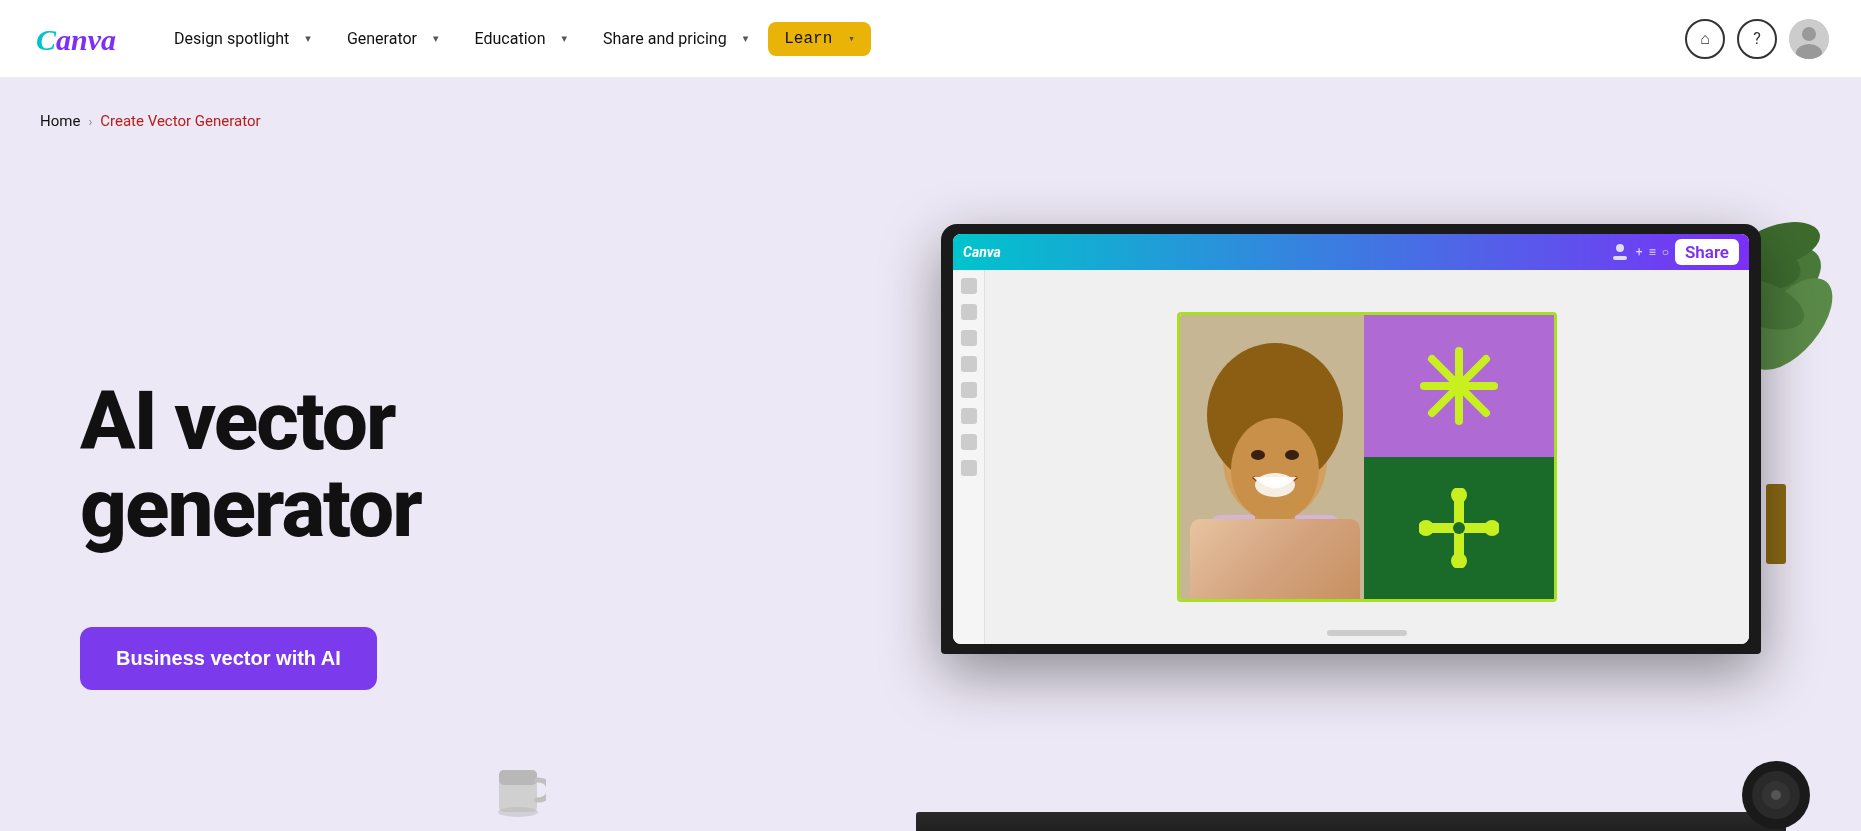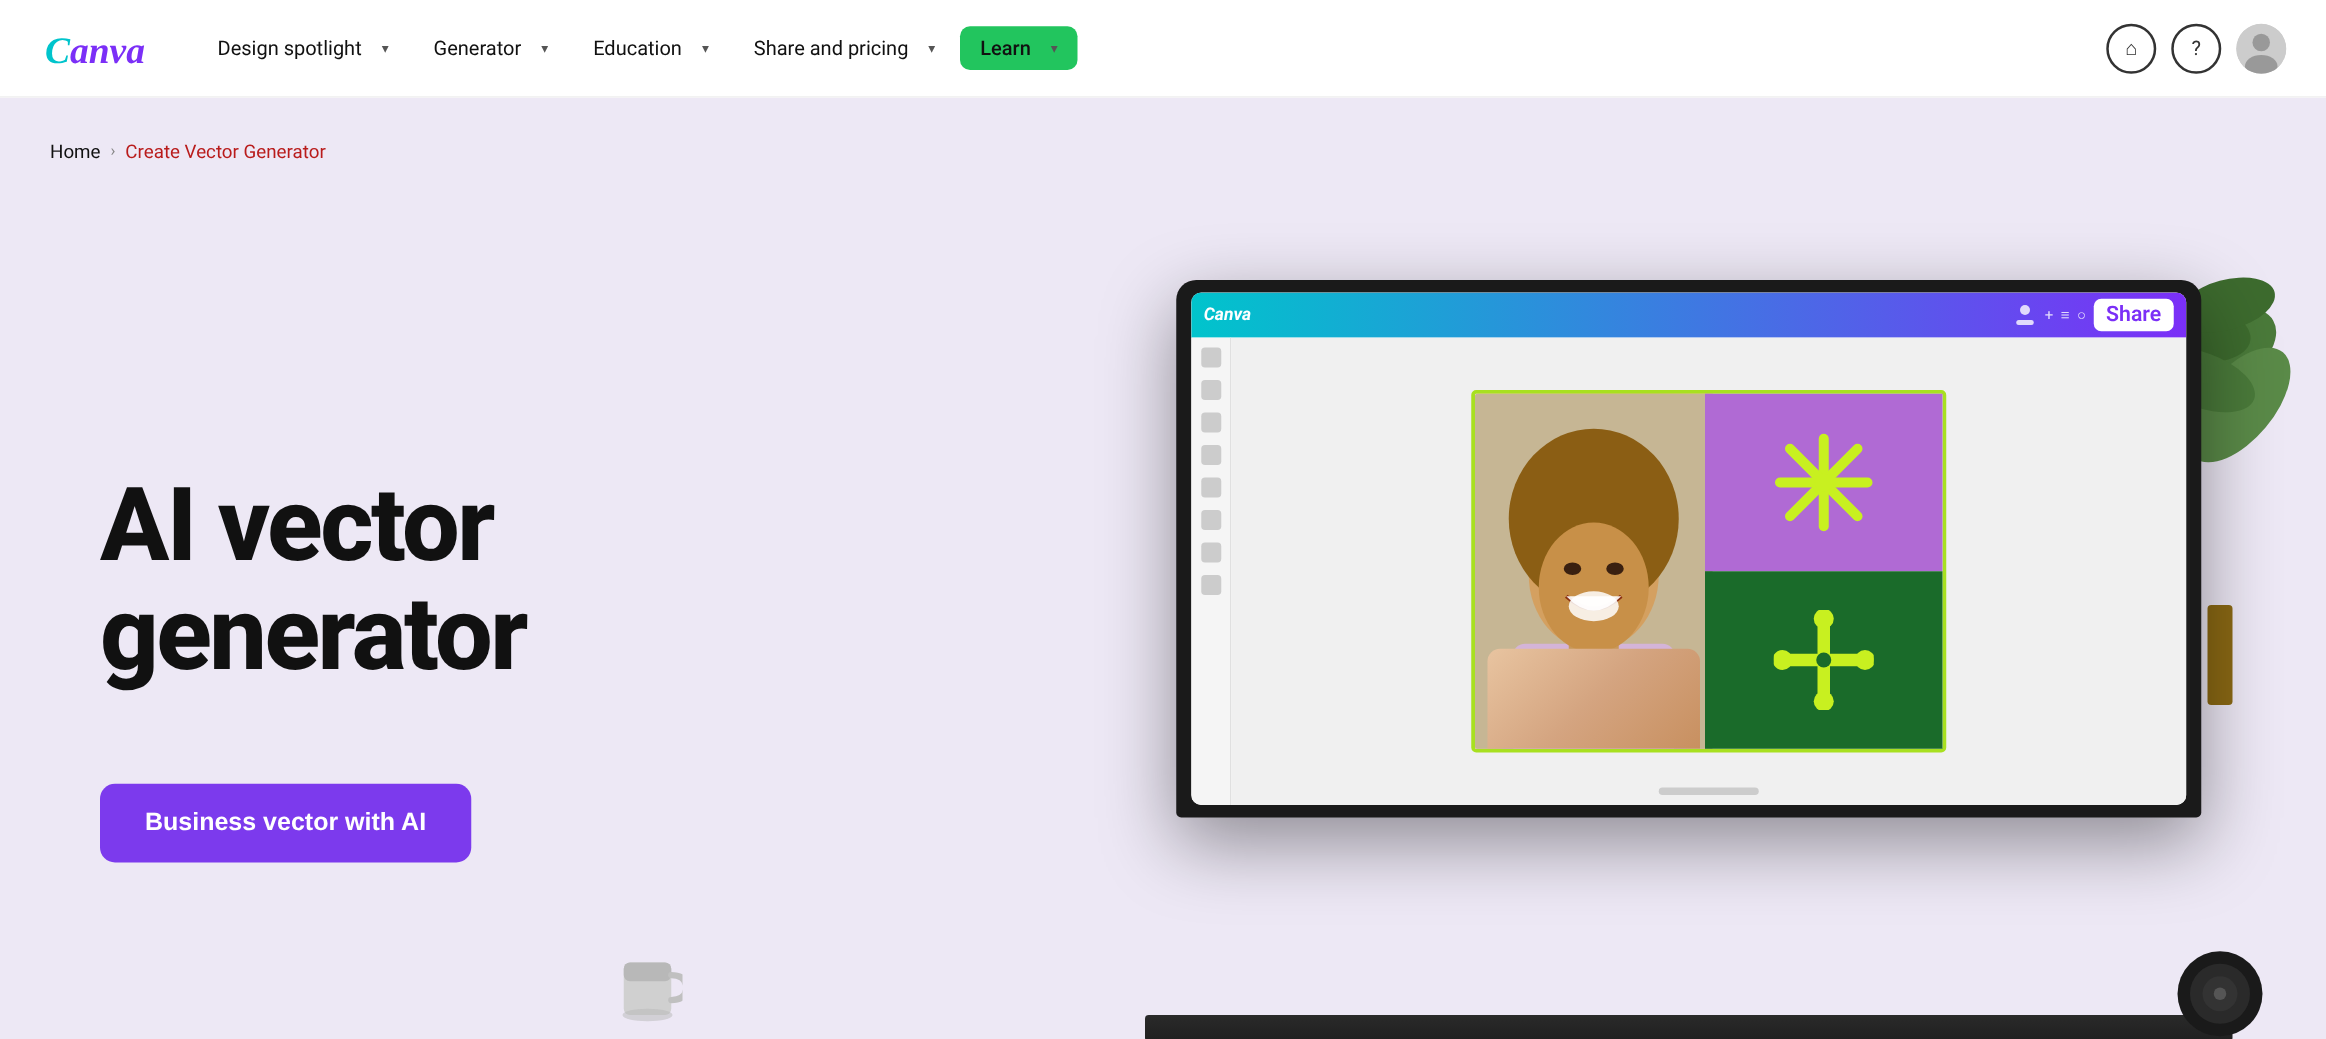--- a/index.html
+++ b/index.html
@@ -33,22 +33,23 @@
       gap: 16px;
       padding: 8px 16px;
       font-size: 16px;
       color: #111;
       cursor: pointer;
       border-radius: 8px;
       white-space: nowrap;
       font-weight: 400;
     }
     .nav-item.active {
-      background: #22c55e;
+      background: #eab308;
       font-weight: 500;
+      font-family: Liberation Mono, monospace;
     }
     .nav-chevron {
       font-size: 11px;
       color: #555;
     }
     .nav-right {
       display: flex;
       align-items: center;
       gap: 12px;
     }

